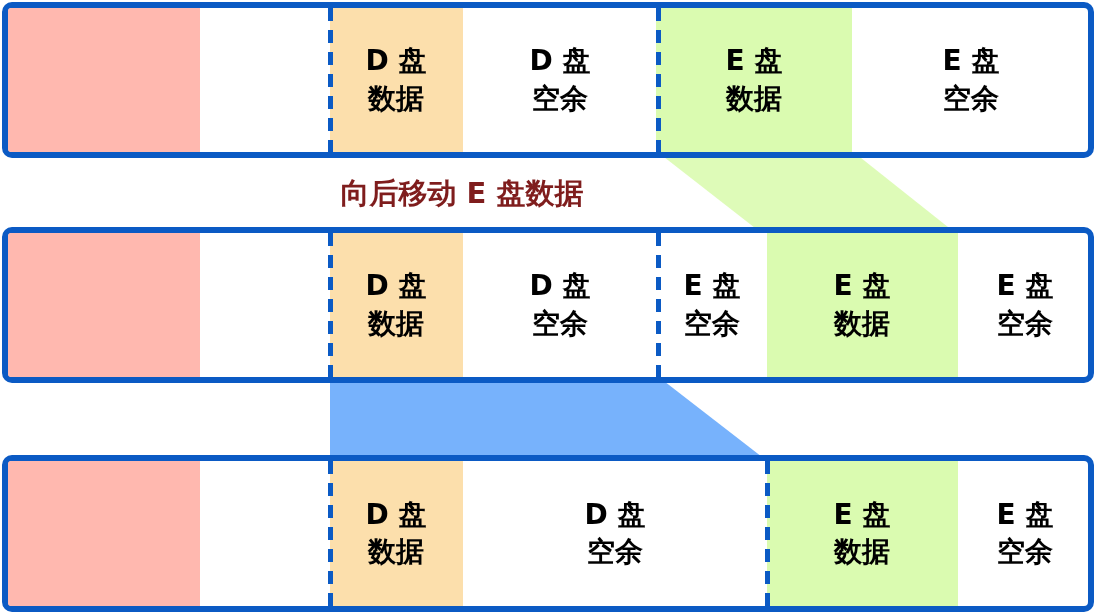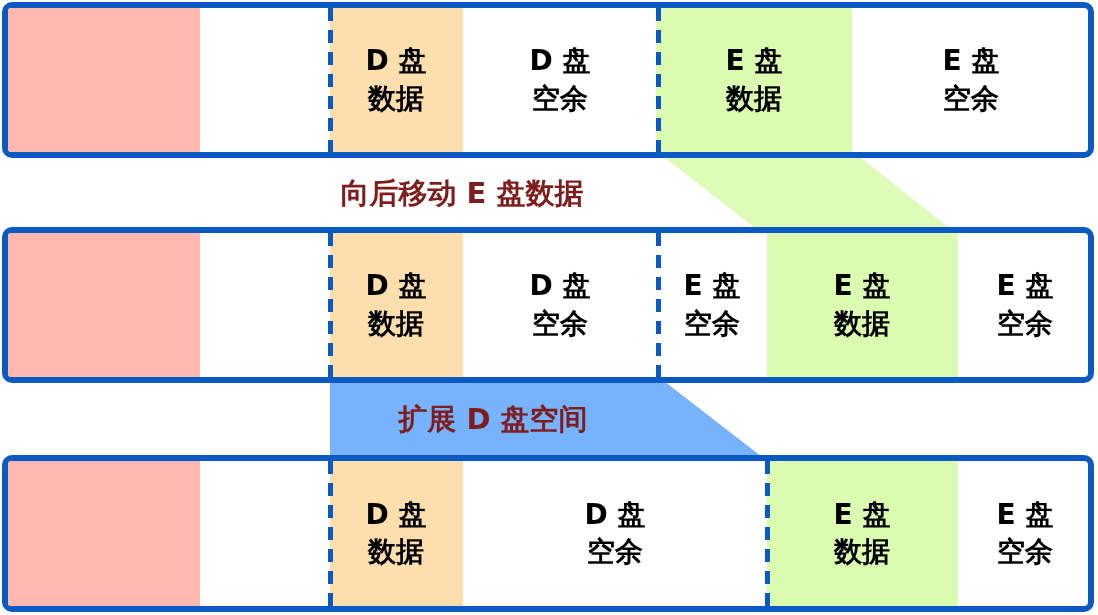--- a/index.html
+++ b/index.html
@@ -69,21 +69,20 @@
     <div class="lbl" style="left:552px;">D 盘
 空余</div>
     <div class="lbl" style="left:704px;">E 盘
 空余</div>
     <div class="lbl" style="left:854px;">E 盘
 数据</div>
     <div class="lbl" style="left:1017px;">E 盘
 空余</div>
   </div>
 
-  <div class="gap-text" style="left:343px;top:402px;width:300px;">扩展 D 盘空间</div>
 
   <div class="bar" style="top:455px;height:157px;">
     <div class="seg pink"></div>
     <div class="seg orange" style="left:322px;width:133px;"></div>
     <div class="seg green" style="left:759px;width:191px;"></div>
     <div class="dash" style="left:320px;"></div>
     <div class="dash" style="left:757px;"></div>
     <div class="lbl" style="left:388px;">D 盘
 数据</div>
     <div class="lbl" style="left:607px;">D 盘

